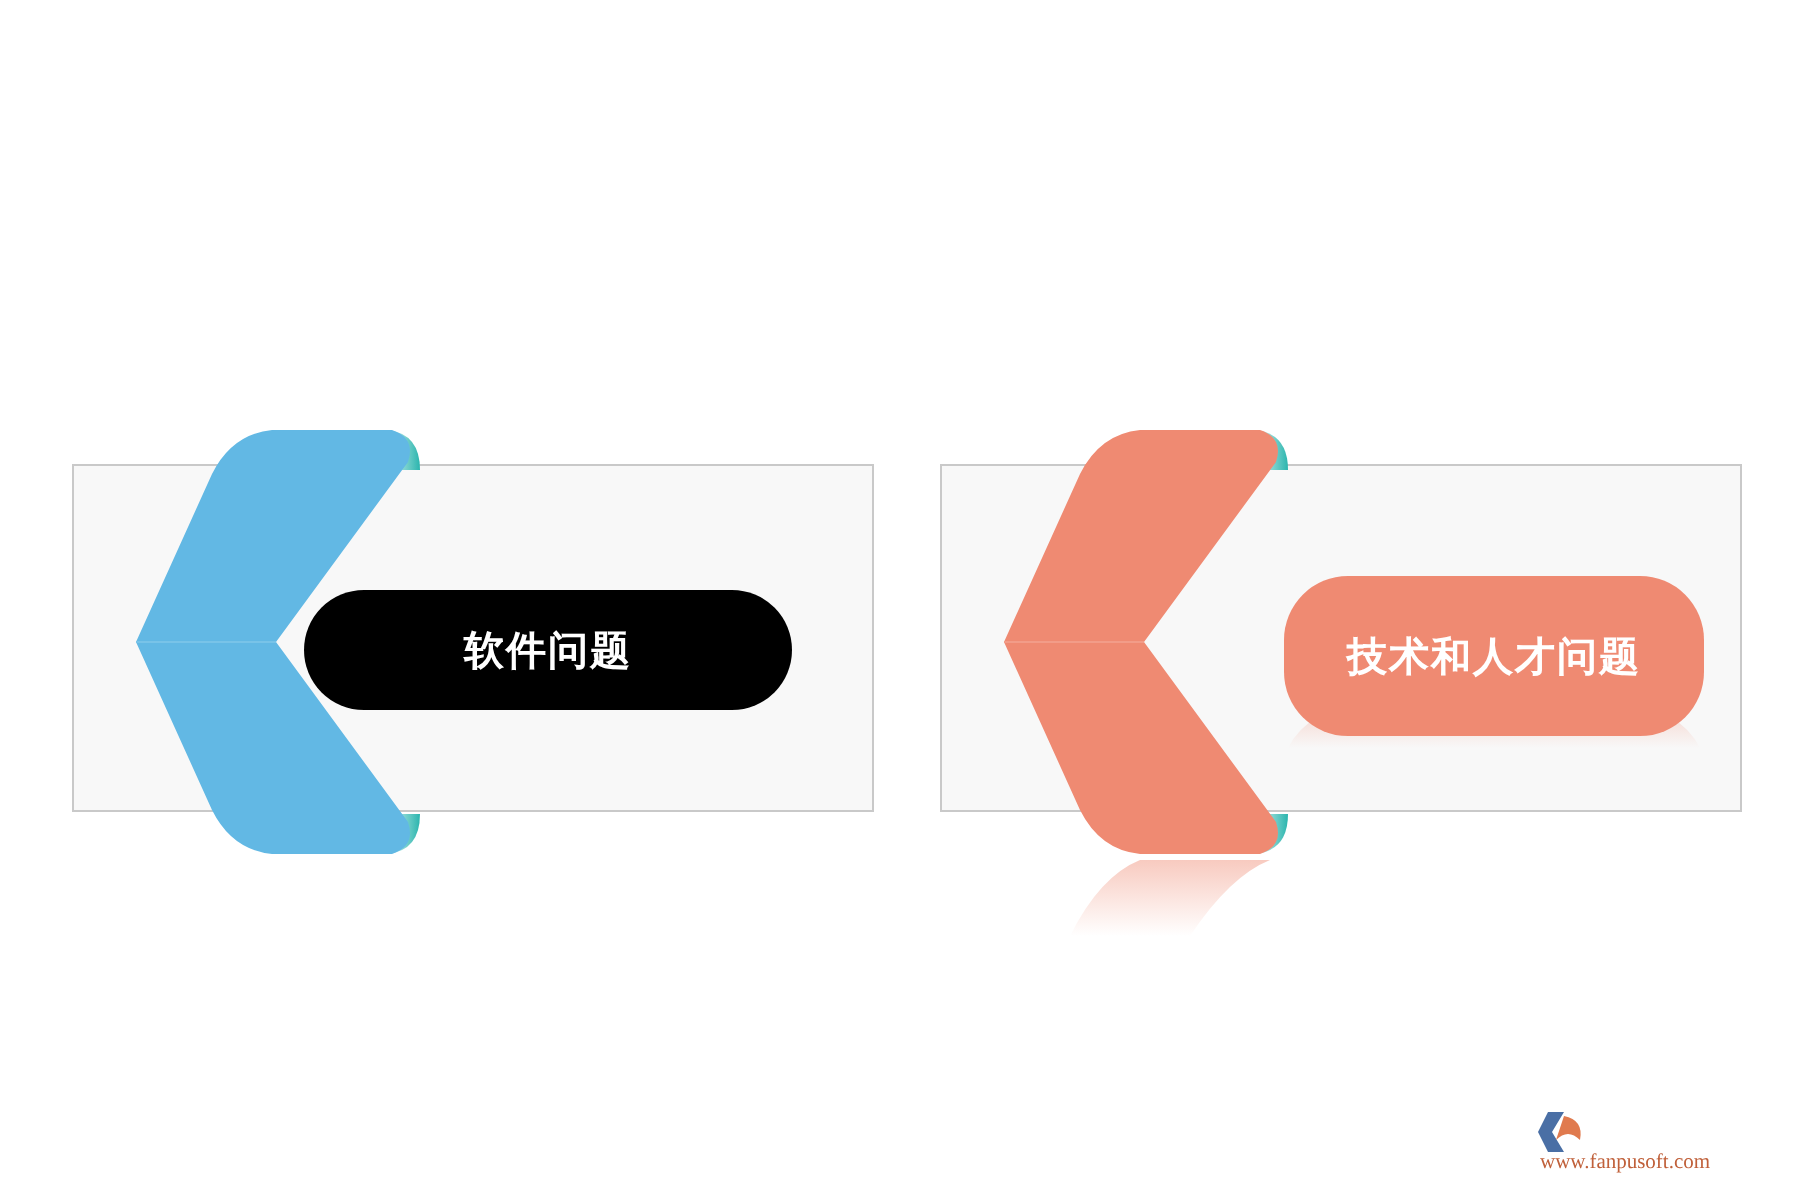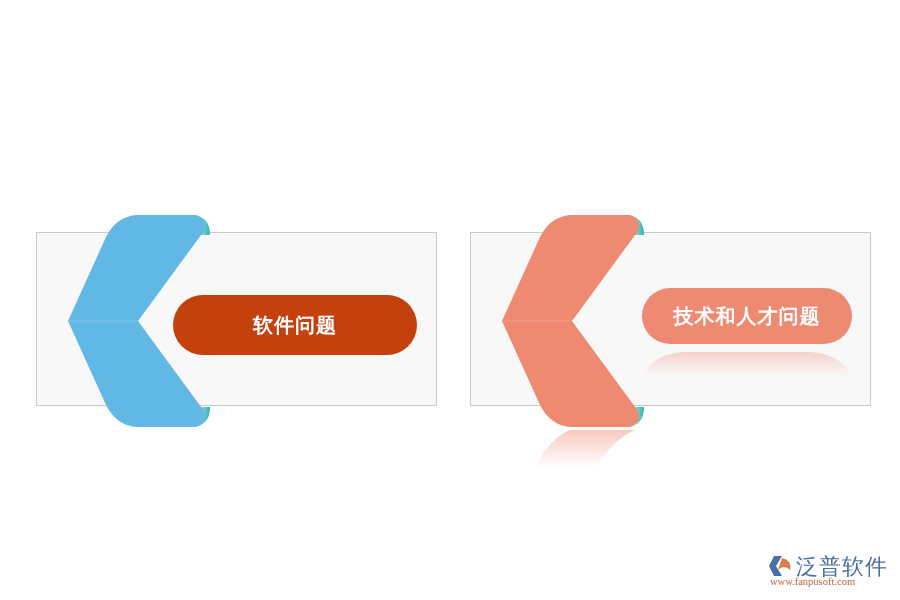--- a/index.html
+++ b/index.html
@@ -29,21 +29,21 @@
         <stop offset="0" stop-color="#d8f4f2"></stop>
           <stop offset="1" stop-color="#2bb5ae"></stop>
       </linearGradient>
     </defs>
     <path d="M128 2 Q144 4 144 22 L130 22 Z" fill="url(#cg1)"></path>
     <path d="M128 214 Q144 212 144 194 L130 194 Z" fill="url(#cg1)"></path>
     <path d="M70 2 L130 2 Q142 6 138 18 L72 108 L138 198 Q142 210 130 214 L70 214 Q50 212 40 192 L2 108 L40 24 Q50 4 70 2 Z" fill="#62b8e4"></path>
     <line x1="2" y1="108" x2="72" y2="108" stroke="#78c3e8" stroke-width="1"></line>
   </svg>
 </div>
-<div class="pill" style="left:173px; top:295px; width:244px; background:#c2410c;">软件问题</div>
+<div class="pill" style="left:152px; top:295px; width:244px; background:#000000;">软件问题</div>
 
 <div class="panel" style="left:470px;"></div>
 <div class="ribbon" style="left:500px;">
   <svg viewBox="0 0 150 216">
     <defs>
       <linearGradient id="cg2" x1="0" y1="0" x2="1" y2="0">
         <stop offset="0" stop-color="#d8f4f2"></stop>
           <stop offset="1" stop-color="#2bb5ae"></stop>
       </linearGradient>
     </defs>
@@ -55,31 +55,30 @@
 </div>
 <svg class="reflect" style="left:535px; top:430px; width:110px; height:40px;" viewBox="0 0 110 40">
   <defs>
     <linearGradient id="rg1" x1="0" y1="0" x2="0" y2="1">
       <stop offset="0" stop-color="#ef8a72" stop-opacity="0.45"></stop>
         <stop offset="1" stop-color="#ef8a72" stop-opacity="0"></stop>
     </linearGradient>
   </defs>
   <path d="M35 0 L100 0 Q80 8 60 38 L0 38 Q15 8 35 0 Z" fill="url(#rg1)"></path>
 </svg>
-<div class="pill" style="left:642px; top:288px; width:210px; height:56px; border-radius:32px; background:#ef8a72;">技术和人才问题</div>
+<div class="pill" style="left:642px; top:288px; width:210px; height:80px; border-radius:32px; background:#ef8a72;">技术和人才问题</div>
 <svg class="reflect" style="left:644px; top:352px; width:206px; height:24px;" viewBox="0 0 206 24">
   <defs>
     <linearGradient id="rg2" x1="0" y1="0" x2="0" y2="1">
       <stop offset="0" stop-color="#ef8a72" stop-opacity="0.35"></stop>
         <stop offset="1" stop-color="#ef8a72" stop-opacity="0"></stop>
     </linearGradient>
   </defs>
   <path d="M0 22 Q10 2 40 0 L166 0 Q196 2 206 22 Z" fill="url(#rg2)"></path>
 </svg>
 
 <div class="logo">
   <svg class="logo-mark" viewBox="0 0 26 24">
     <path d="M6 2 L14 2 L8 12 L14 22 L6 22 L1 12 Z" fill="#4a6fa5"></path>
     <path d="M14 4 Q24 6 22 16 Q16 10 10 16 Z" fill="#e07a4e"></path>
   </svg>
-  <span class="logo-name">泛普软件</span>
   <span class="logo-url">www.fanpusoft.com</span>
 </div>
 
 </body></html>

